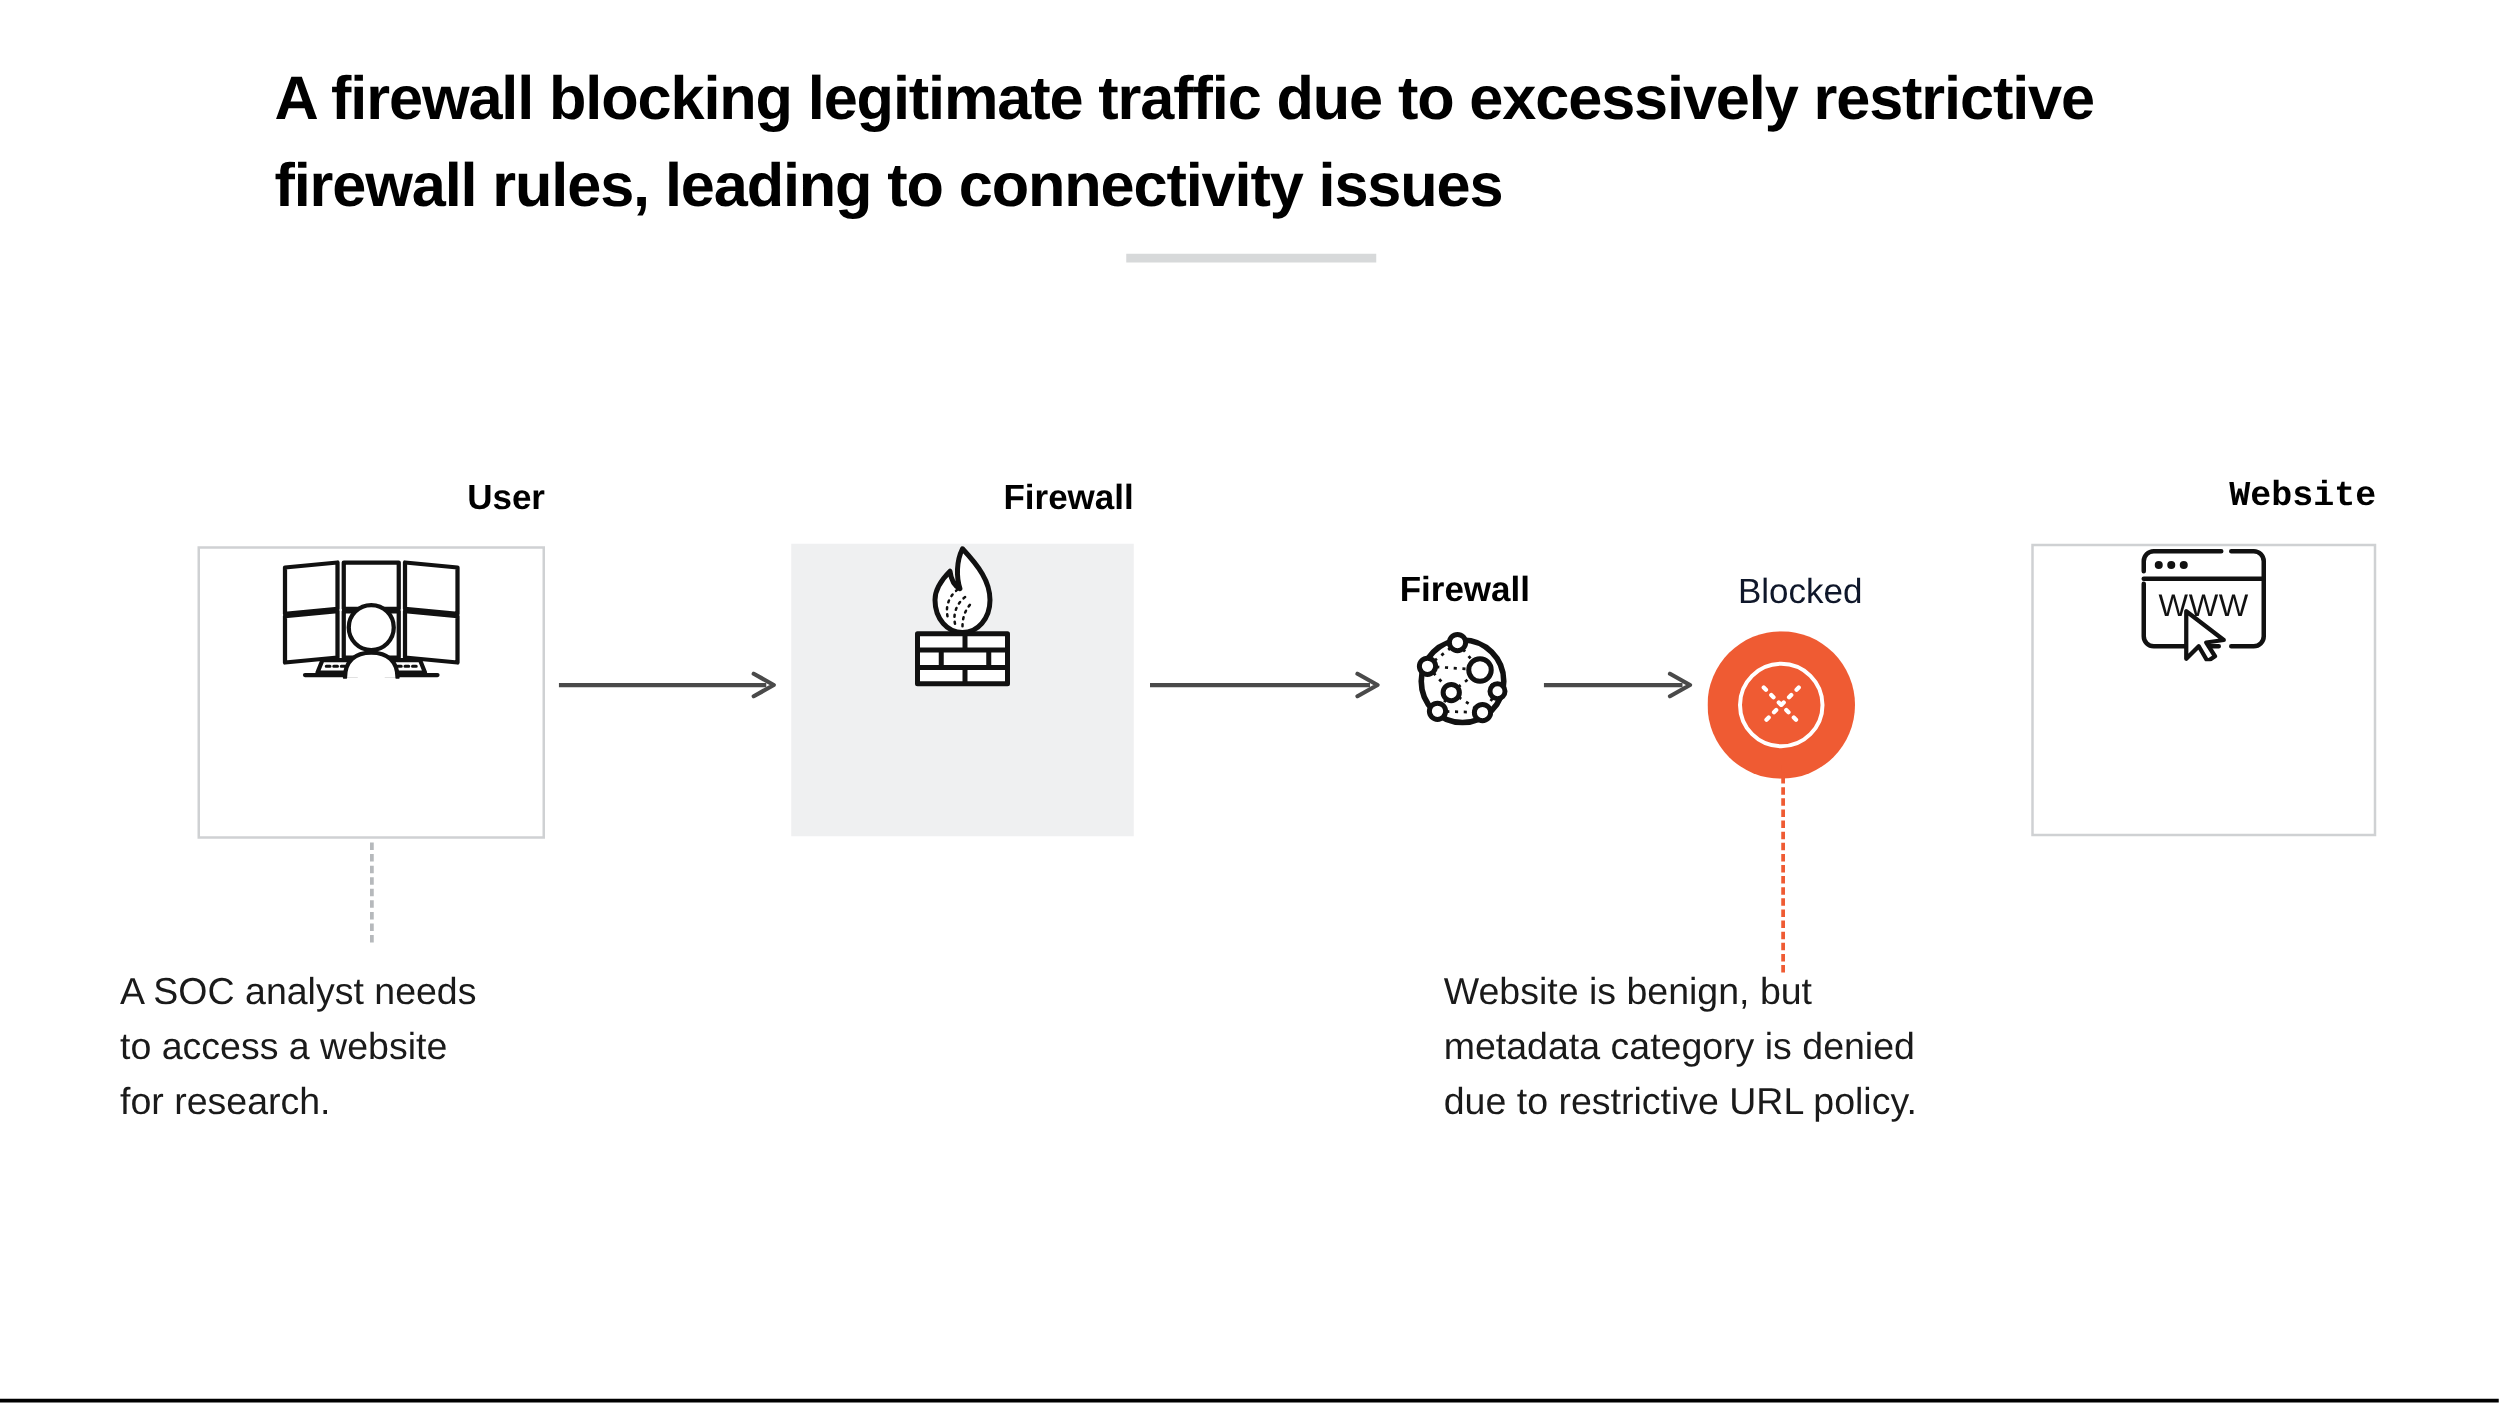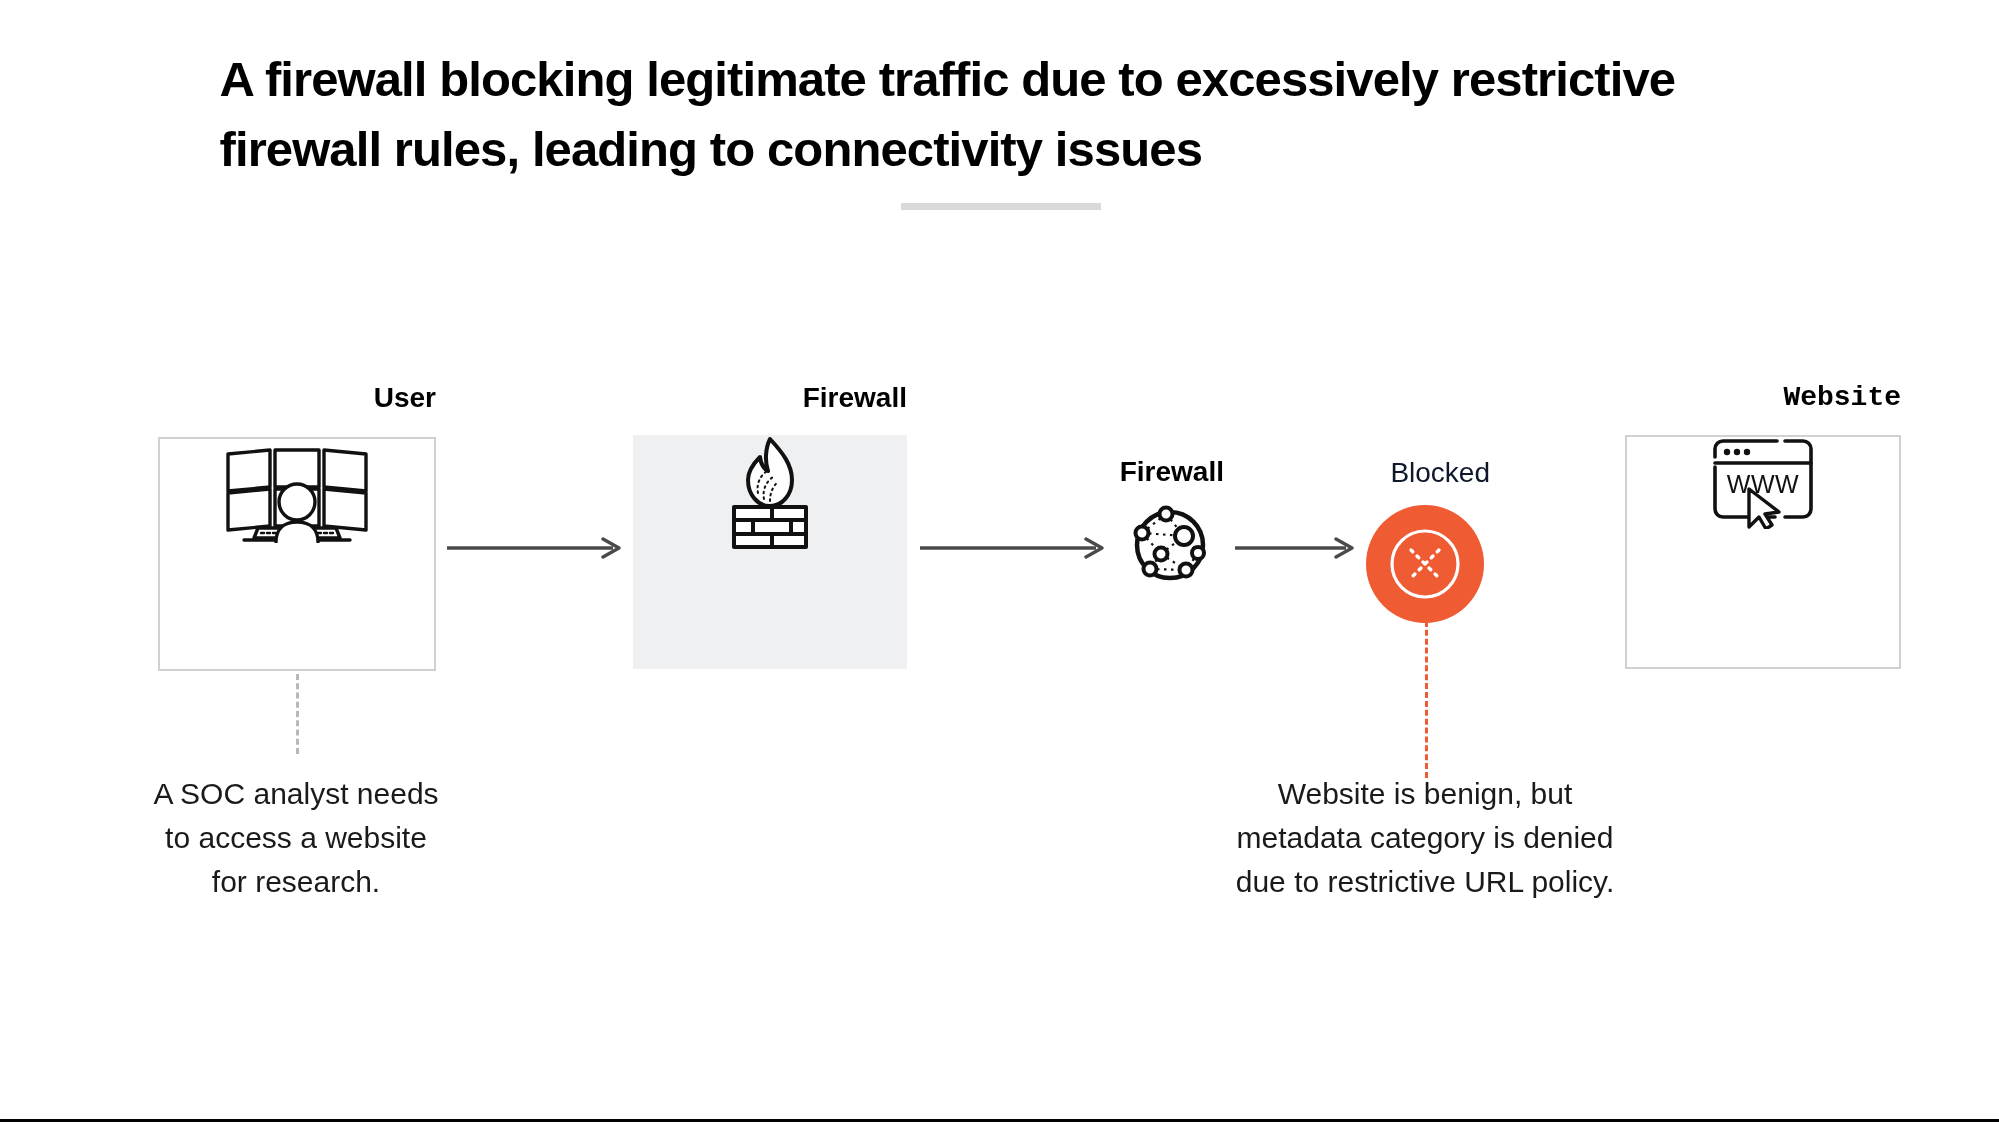--- a/index.html
+++ b/index.html
@@ -120,21 +120,20 @@
     left: 1425px; top: 612px; height: 166px;
     border-left-color: #ef5b33;
   }
 
   
   .caption {
     position: absolute;
     font-size: 30px;
     line-height: 44px;
     color: #1a1a1a;
-    text-align: center;
     white-space: pre-line;
   }
   #caption-user    { left: 96px;  top: 772px; width: 400px; }
   #caption-blocked { left: 1155px; top: 772px; width: 540px; }
 
   
   #bottom-rule {
     position: absolute;
     left: 0;
     top: 1119px;

